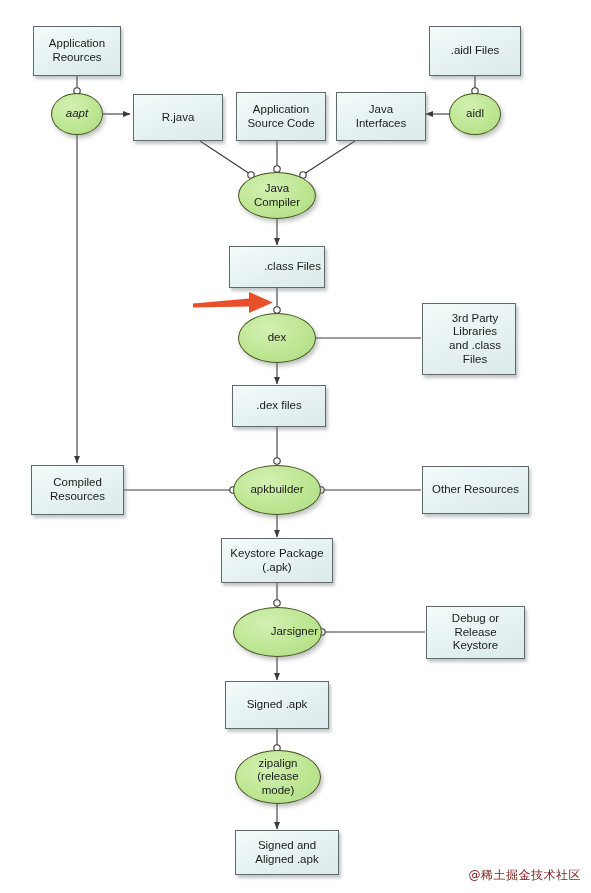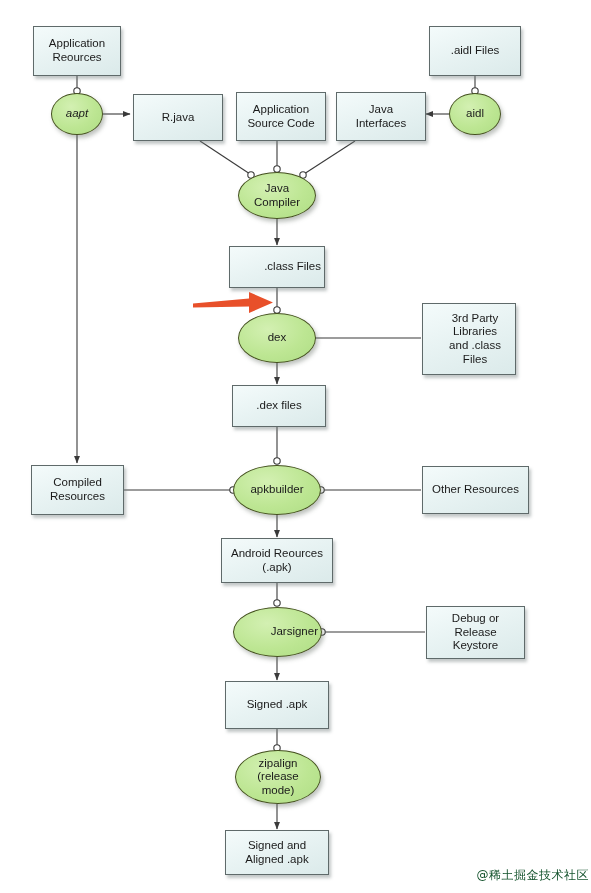--- a/index.html
+++ b/index.html
@@ -50,24 +50,24 @@
     box-shadow: 2px 3px 4px rgba(110,120,110,0.45);
     font-size: 11.5px;
   }
   .node-label {
     display: block;
     white-space: pre-line;
     padding: 0 3px;
   }
   #watermark {
     position: absolute;
-    right: 2px;
+    right: 10px;
     bottom: 9px;
     font-size: 12px;
-    color: #14532d;
+    color: #7f1d1d;
     letter-spacing: 0.5px;
     z-index: 5;
     font-family: "DejaVu Sans", sans-serif;
   }
   .edge-line { stroke: #3a3a3a; stroke-width: 1.1; fill: none; }
   .edge-port { fill: #ffffff; stroke: #3a3a3a; stroke-width: 1.1; }
   .highlight-arrow { fill: #e8502a; }
 </style>
 </head>
 <body>
@@ -203,21 +203,21 @@
 
   <div class="node node-ellipse" style="left:233px; top:465px; width:88px; height:50px;">
     <span class="node-label">apkbuilder</span>
   </div>
 
   <div class="node node-box" style="left:422px; top:466px; width:107px; height:48px;">
     <span class="node-label">Other Resources</span>
   </div>
 
   <div class="node node-box" style="left:221px; top:538px; width:112px; height:45px;">
-    <span class="node-label">Android Reources
+    <span class="node-label">Keystore Package
 (.apk)</span>
   </div>
 
   <div class="node node-ellipse" style="left:233px; top:607px; width:89px; height:50px;justify-content:flex-end;">
     <span class="node-label">Jarsigner</span>
   </div>
 
   <div class="node node-box" style="left:426px; top:606px; width:99px; height:53px;">
     <span class="node-label">Debug or
 Release
@@ -227,20 +227,20 @@
   <div class="node node-box" style="left:225px; top:681px; width:104px; height:48px;">
     <span class="node-label">Signed .apk</span>
   </div>
 
   <div class="node node-ellipse" style="left:235px; top:750px; width:86px; height:54px;">
     <span class="node-label">zipalign
 (release
 mode)</span>
   </div>
 
-  <div class="node node-box" style="left:225px; top:830px; width:104px; height:45px;">
+  <div class="node node-box" style="left:235px; top:830px; width:104px; height:45px;">
     <span class="node-label">Signed and
 Aligned .apk</span>
   </div>
 
   <div id="watermark">@稀土掘金技术社区</div>
 
 </div>
 
 </body></html>

